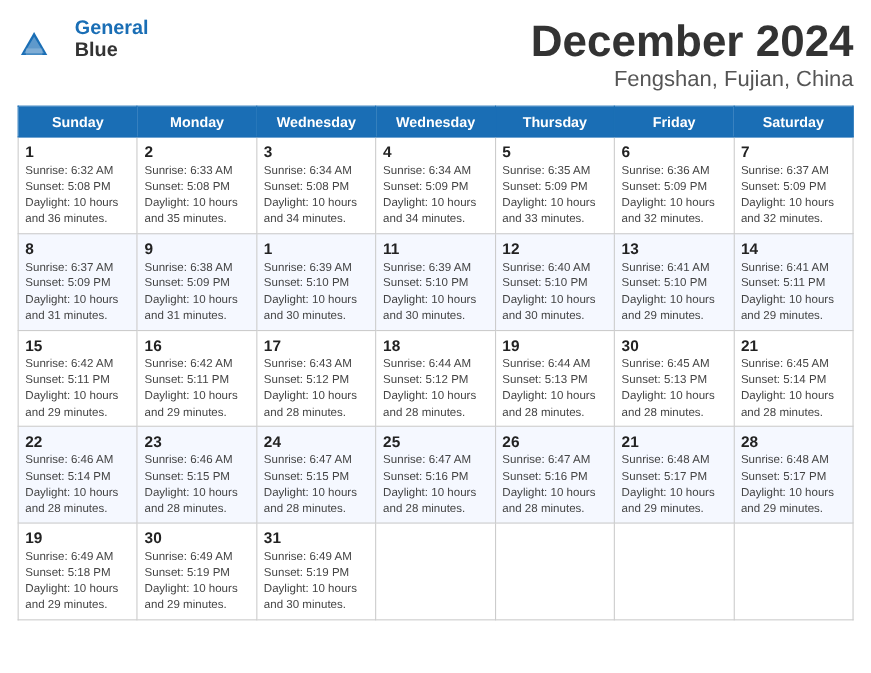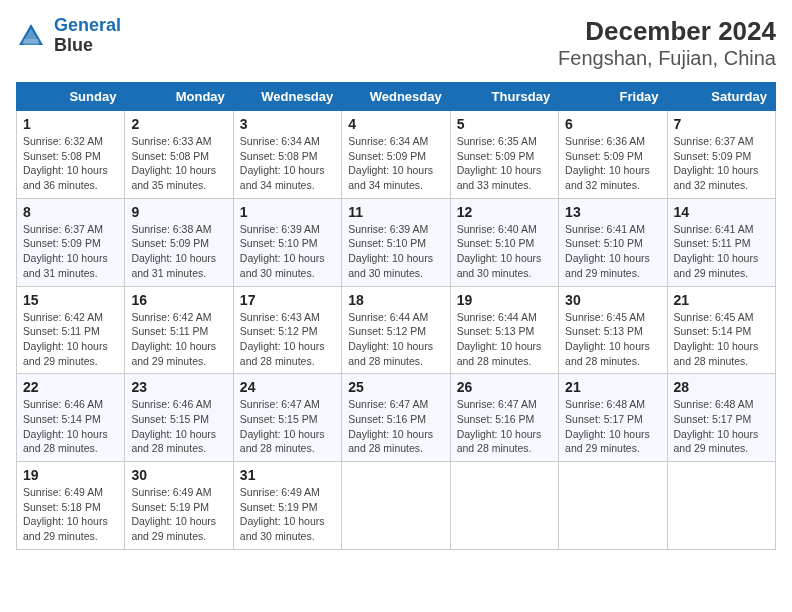--- a/index.html
+++ b/index.html
@@ -11,53 +11,53 @@
       padding: 16px;
     }
     .header {
       display: flex;
       justify-content: space-between;
       align-items: flex-start;
       margin-bottom: 12px;
     }
     .logo {
       display: flex;
-      align-items: center;
-      gap: 8px;
+      align-items: flex-end;
+      gap: 22px;
     }
     .logo-text {
       font-size: 18px;
       font-weight: bold;
       color: #333;
       line-height: 1.1;
     }
     .logo-text span { color: #1a6eb5; }
     .logo-icon {
       width: 30px;
       height: 30px;
     }
     .title-block { text-align: right; }
     .month-title {
-      font-size: 26px;
+      font-size: 40px;
       font-weight: bold;
       color: #333;
     }
     .location {
       font-size: 20px;
       color: #555;
     }
     .calendar {
       width: 100%;
       border-collapse: collapse;
       font-size: 11px;
     }
     .calendar th {
       background: #1a6eb5;
       color: #fff;
-      text-align: right;
+      text-align: center;
       padding: 6px 8px;
       font-size: 13px;
       font-weight: bold;
       border: 1px solid #1a6eb5;
     }
     .calendar td {
       border: 1px solid #ccc;
       vertical-align: top;
       padding: 5px 6px;
       width: 107px;

